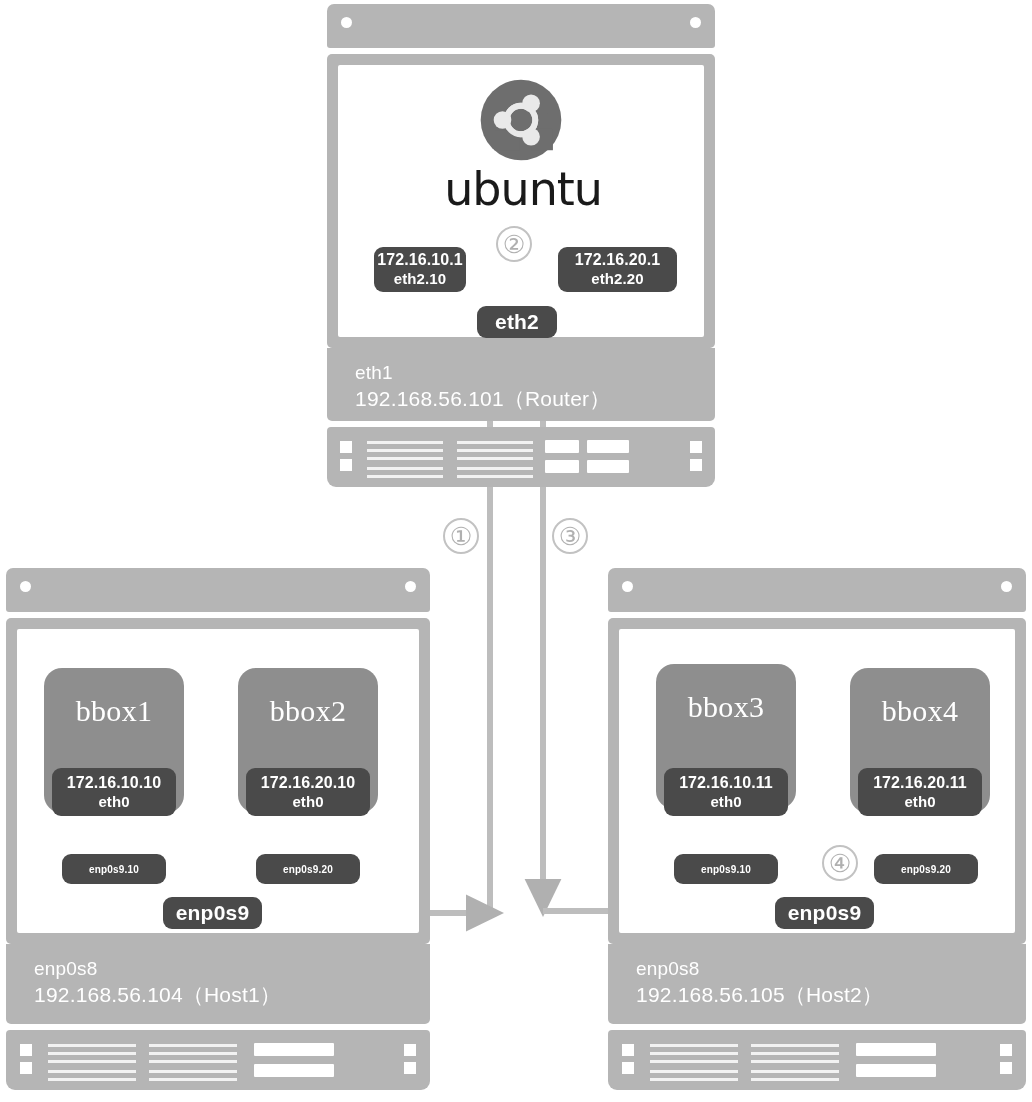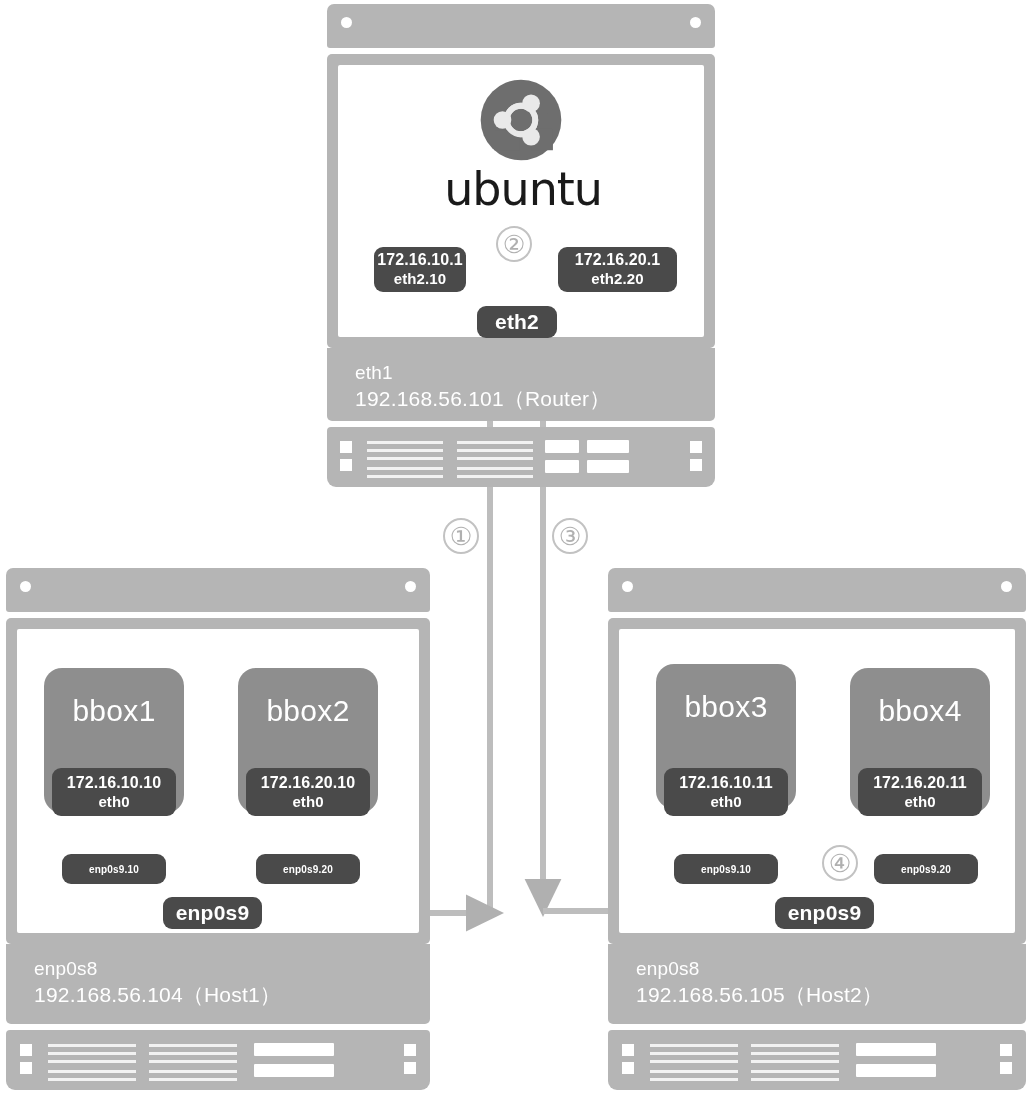--- a/index.html
+++ b/index.html
@@ -64,20 +64,21 @@
   .m-base .blk {
     position: absolute; background: #fff; height: 13px; border-radius: 1px;
   }
 
   
   .bbox {
     position: absolute;
     background: #8e8e8e;
     border-radius: 18px;
     color: #ffffff;
+    font-family: Liberation Serif, serif;
   }
   .bbox .bname {
     position: absolute; left: 0; right: 0; top: 26px;
     text-align: center; font-size: 30px; letter-spacing: .3px;
   }
   .chip {
     position: absolute;
     background: #4a4a4a;
     border-radius: 9px;
     color: #ffffff;

